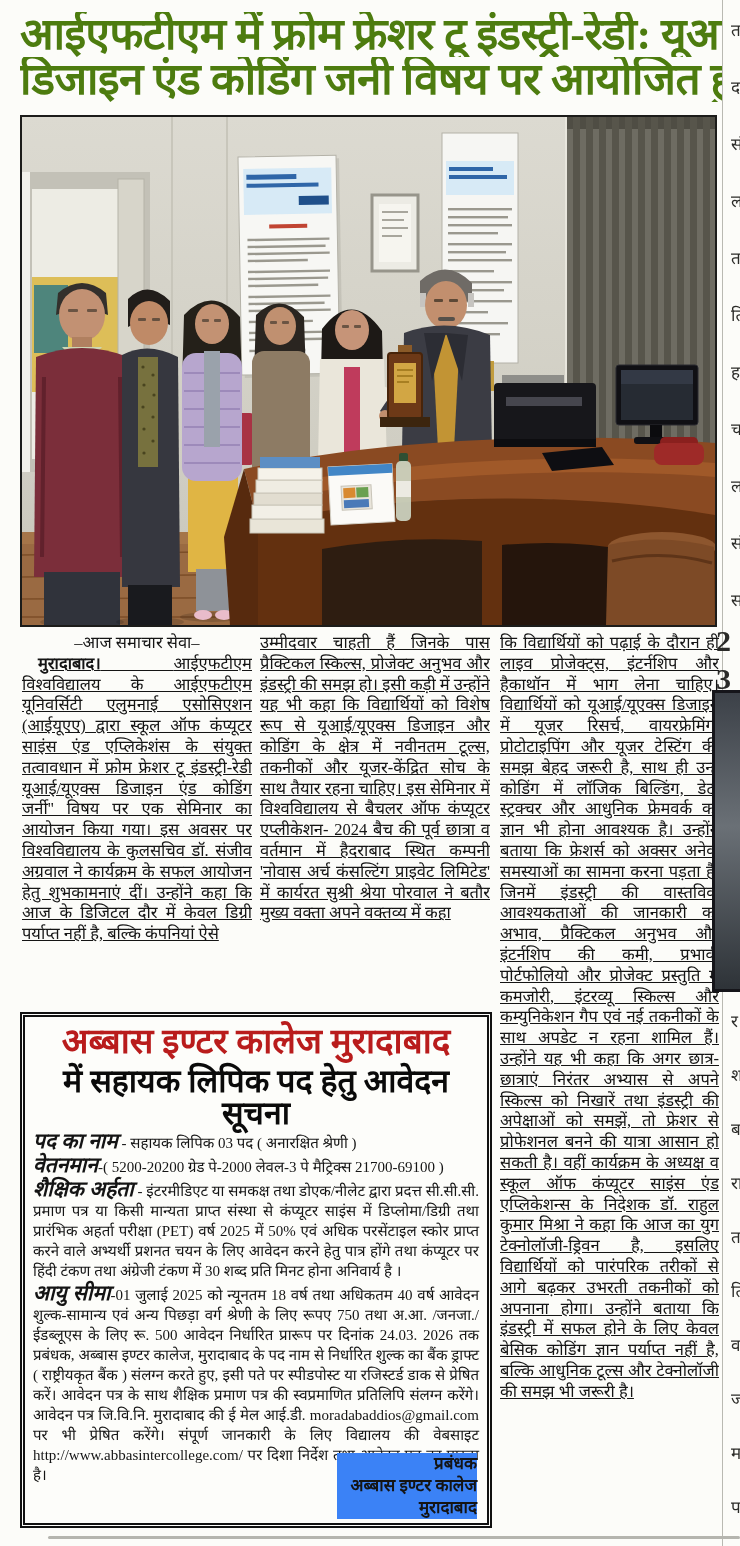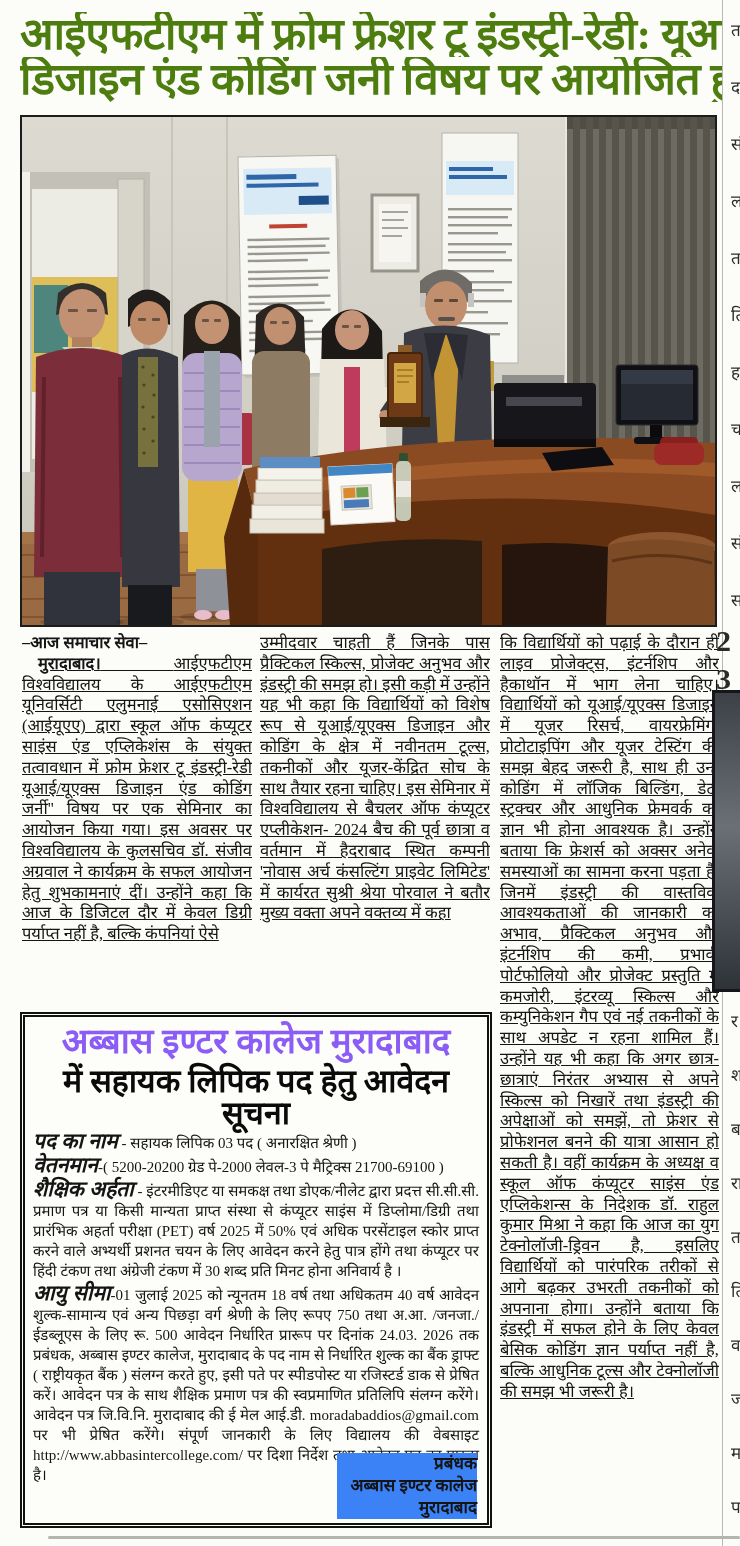--- a/index.html
+++ b/index.html
@@ -12,25 +12,25 @@
   
   .photo{position:absolute;left:20px;top:115px;width:693px;height:508px;border:2px solid #1c1c1a;
          background:#d5d3c9;overflow:hidden;}
   .photo svg{display:block;}
   
   .col{position:absolute;font-size:16.5px;line-height:20.8px;text-align:justify;overflow:hidden;}
   .col p{margin:0;text-indent:16px;text-decoration:underline;}
   .col1{left:22px;top:633px;width:230px;height:378px;}
   .col2{left:260px;top:633px;width:230px;height:378px;}
   .col3{left:500px;top:633px;width:219px;height:892px;}
-  .dateline{text-align:left;font-weight:700;text-indent:0;}
+  .dateline{text-align:center;font-weight:400;text-indent:0;}
   
   .adbox{position:absolute;left:20px;top:1012px;width:472px;height:516px;border:5px double #111;
          background:#fdfdfa;box-sizing:border-box;padding:2px 8px;overflow:hidden;}
-  .ad-title{font-size:35px;line-height:46px;font-weight:800;text-align:center;white-space:nowrap;color:#8b5cf6;}
+  .ad-title{font-size:35px;line-height:46px;font-weight:800;text-align:center;white-space:nowrap;color:#b91c1c;}
   .ad-sub{font-size:32px;line-height:32px;font-weight:700;text-align:center;color:#0a0a0a;}
   .ad-p{margin:2px 0 0 0;font-size:15px;line-height:20px;text-align:justify;}
   .ad-p b{font-size:21px;font-style:italic;}
   .ad-sign{position:absolute;right:10px;bottom:4px;text-align:right;font-weight:700;font-size:17px;
            line-height:22px;background:#3b82f6;padding-left:14px;}
   
   .edge-rule{position:absolute;left:722px;top:0;width:1px;height:1546px;background:#b9b9b2;}
   .strip{position:absolute;left:731px;width:16px;white-space:pre-line;font-size:17px;color:#2b2b28;}
   .strip-a{top:2px;line-height:57px;}
   .strip-b{top:995px;line-height:54px;}

